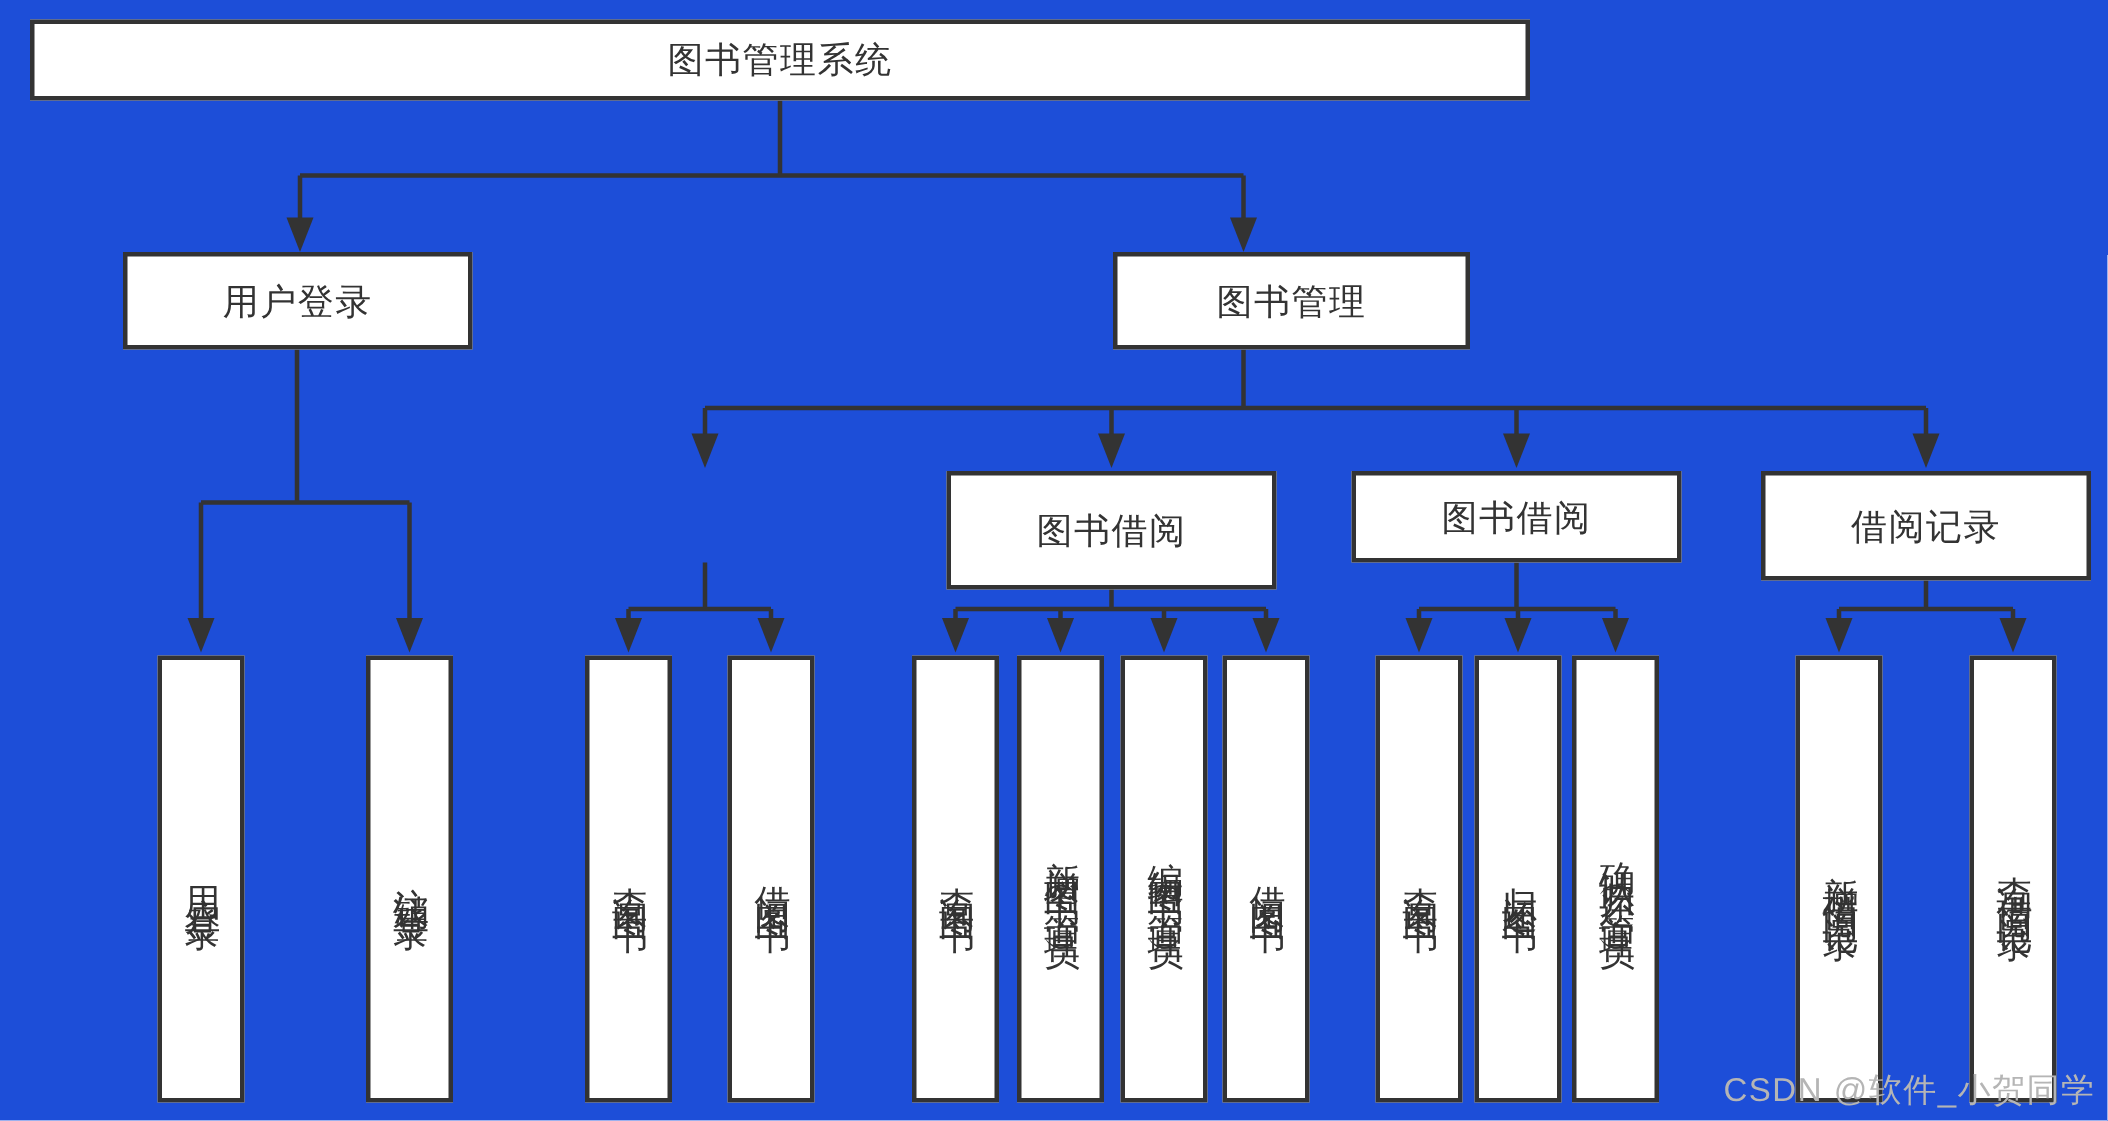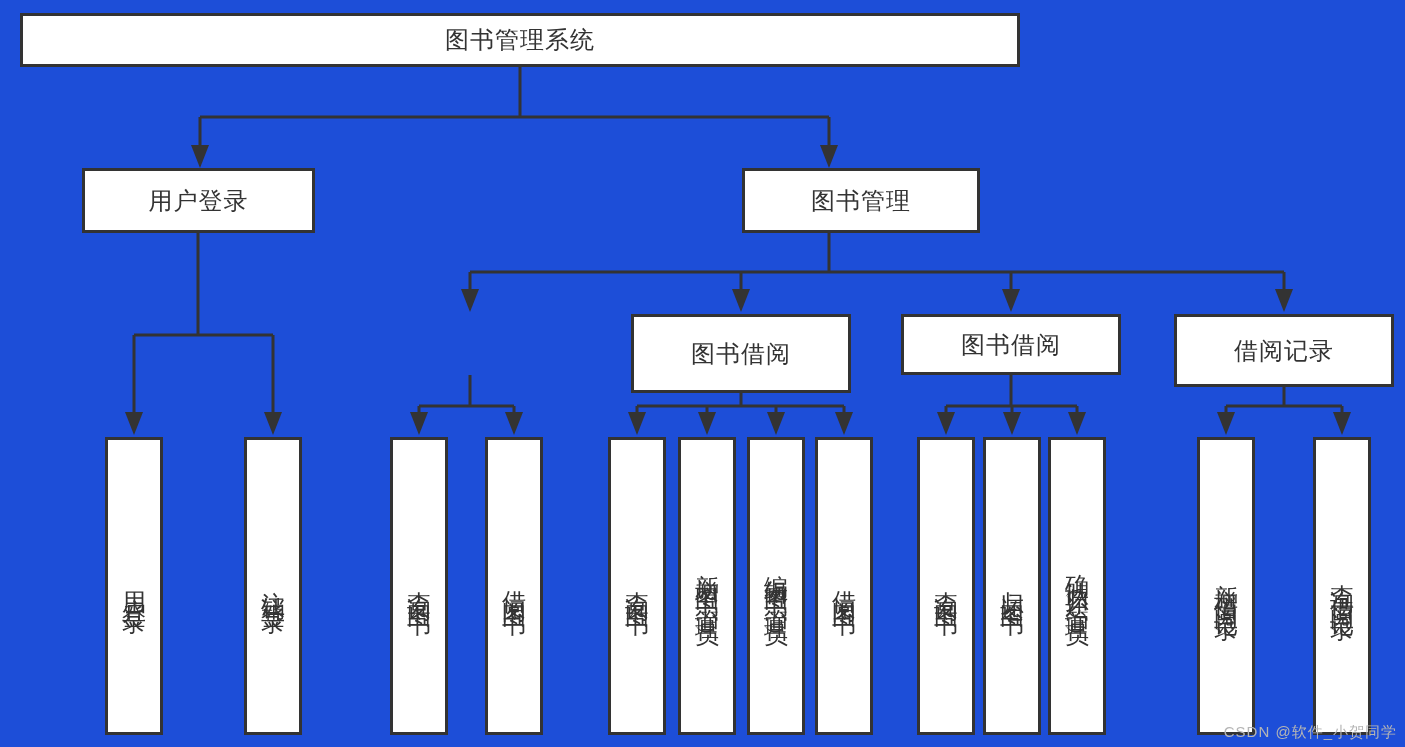--- a/index.html
+++ b/index.html
@@ -49,21 +49,21 @@
     font-size: 24px;
     line-height: 1;
     letter-spacing: 7px;
     color: #333333;
     white-space: nowrap;
   }
   .watermark {
     position: absolute;
     right: 8px;
     bottom: 5px;
-    font-size: 15px;
+    font-size: 22px;
     color: #b5b5b5;
     z-index: 3;
     letter-spacing: 1px;
   }
 </style>
 </head>
 <body>
 
 <div class="canvas">
 

